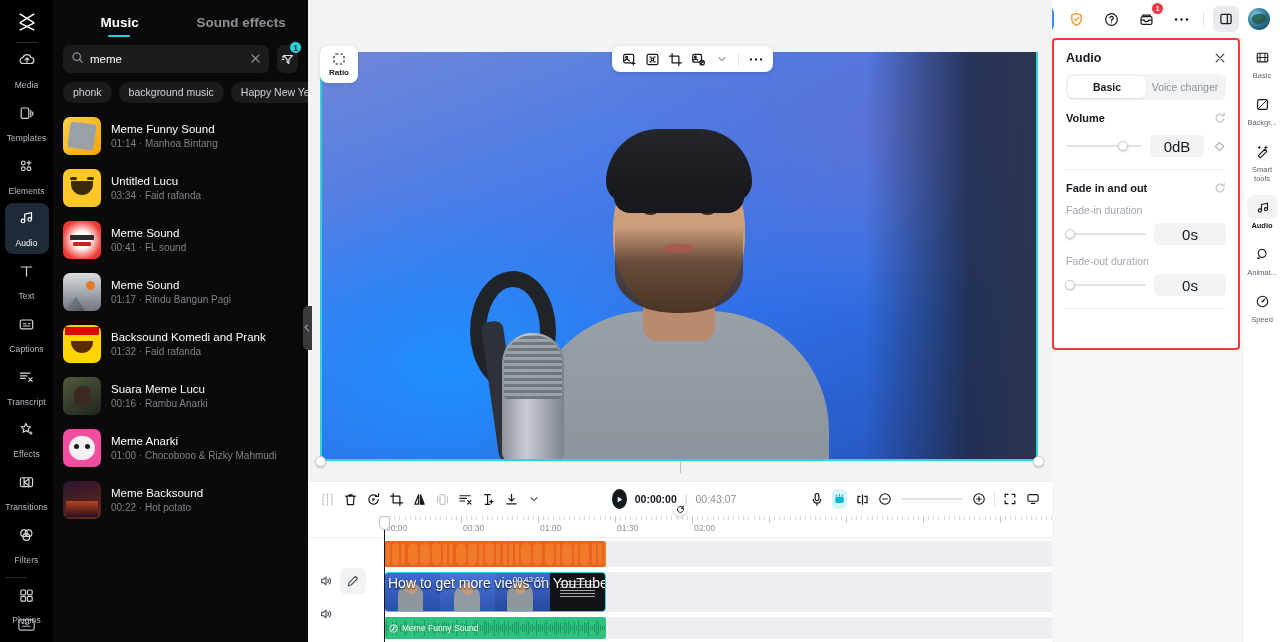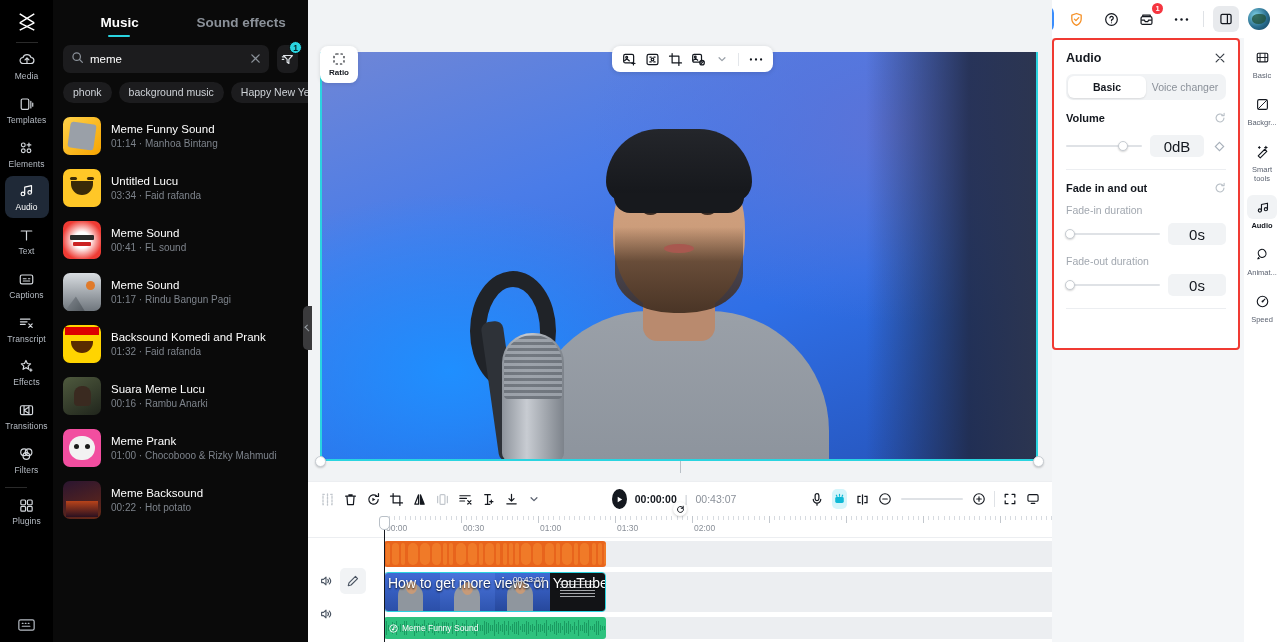--- a/index.html
+++ b/index.html
@@ -14,21 +14,21 @@
 
   
   .rail {
     position: absolute; left: 0; top: 0; width: 53px; height: 642px;
     background: #000000; display: flex; flex-direction: column; align-items: center;
   }
   .rail-logo { margin-top: 8px; width: 34px; height: 28px; display:flex; align-items:center; justify-content:center; color:#fff; }
   .rail-divider { width: 22px; height: 1px; background: #2a2a2a; margin: 6px 0 2px; }
   .rail-item {
     width: 44px; padding: 7px 0 5px; display: flex; flex-direction: column;
-    align-items: center; justify-content: center; gap: 3px;
+    align-items: center; justify-content: center; gap: 12px;
     border-radius: 8px; cursor: pointer; margin-bottom: 2px;
   }
   .rail-item.active { background: #1f2937; }
   .rail-icn { color: #d5d9de; display:flex; align-items:center; justify-content:center; height:17px;}
   .rail-item.active .rail-icn { color: #ffffff; }
   .rail-lbl { font-size: 8.5px; color: #b6bcc4; line-height: 1.15; text-align:center; letter-spacing:.1px;}
   .rail-item.active .rail-lbl { color: #ffffff; }
   .rail-bottom { position:absolute; bottom: 10px; left:0; width:53px; display:flex; justify-content:center;}
 
   
@@ -232,21 +232,21 @@
   .sec { padding: 12px 12px 0; }
   .sec-head { display:flex; align-items:center; justify-content:space-between; }
   .sec-title { font-size:11px; font-weight:700; color:#14181f; }
   .reset-ic { color:#b9c0c7; cursor:pointer; display:flex;}
   .ctl-row { display:flex; align-items:center; gap:8px; margin-top:11px; }
   .slider { position:relative; flex:1; height:2px; background:#dfe2e6; border-radius:2px; }
   .slider-knob { position:absolute; top:-4px; width:10px;height:10px;border-radius:50%;background:#fff;
     border:1px solid #c7ccd2; box-shadow:0 1px 2px rgba(0,0,0,.18); cursor:pointer;}
   .numbox { width:54px; height:22px; background:#f1f3f5; border-radius:5px; display:flex; align-items:center;
     justify-content:center; font-size:15px; color:#14181f; }
-  .numbox.small { width:58px;text-align:right; }
+  .numbox.small { width:72px;text-align:right; }
   .kf { width:14px;height:14px;color:#a7b0ba; display:flex;align-items:center;justify-content:center; cursor:pointer;}
   .sub-lbl { font-size:10.5px; color:#a2a8b0; margin-top:10px; }
   .hr { height:1px; background:#eceef1; margin: 12px 12px 0; }
   .toggle { width:26px;height:14px;border-radius:8px;background:#e2e5e9; position:relative; cursor:pointer;}
   .toggle:after{content:"";position:absolute;left:1px;top:1px;width:12px;height:12px;border-radius:50%;background:#fff;box-shadow:0 1px 2px rgba(0,0,0,.2);}
 
   
   .rrail { position:absolute; left:1244px; top:38px; width:36px; height:604px; background:#fff; }
   .rr-item { width:36px; padding:7px 0 5px; display:flex; flex-direction:column; align-items:center; gap:2px; cursor:pointer;}
   .rr-item.active .rr-box { background:#f1f3f5; }
@@ -478,21 +478,21 @@
             <div class="trk-sub">00:16 · Rambu Anarki</div>
           </div>
         </div>
         <div class="trk">
           <div class="thumb" style="background:#f24ea0;">
             <div style="position:absolute;left:6px;top:7px;width:26px;height:24px;background:#f2f2f2;border-radius:12px"></div>
             <div style="position:absolute;left:11px;top:15px;width:5px;height:5px;background:#1b1b1b;border-radius:50%"></div>
             <div style="position:absolute;left:22px;top:15px;width:5px;height:5px;background:#1b1b1b;border-radius:50%"></div>
           </div>
           <div class="trk-meta">
-            <div class="trk-title">Meme Prank</div>
+            <div class="trk-title">Meme Anarki</div>
             <div class="trk-sub">01:00 · Chocobooo &amp; Rizky Mahmudi</div>
           </div>
         </div>
         <div class="trk">
           <div class="thumb" style="background:linear-gradient(160deg,#2a1530,#6a2a16);">
             <div style="position:absolute;left:3px;bottom:2px;width:32px;height:16px;background:linear-gradient(180deg,#b8431a,#2a1020)"></div>
           </div>
           <div class="trk-meta">
             <div class="trk-title">Meme Backsound</div>
             <div class="trk-sub">00:22 · Hot potato</div>

